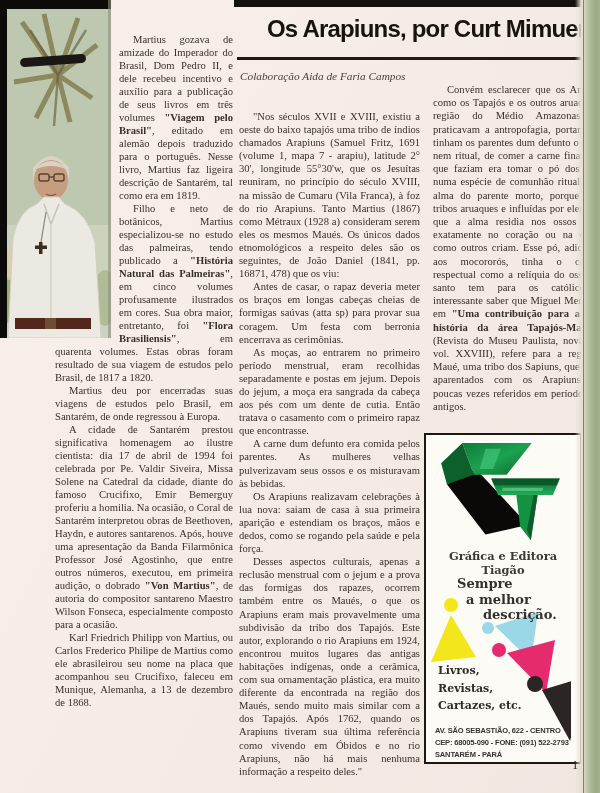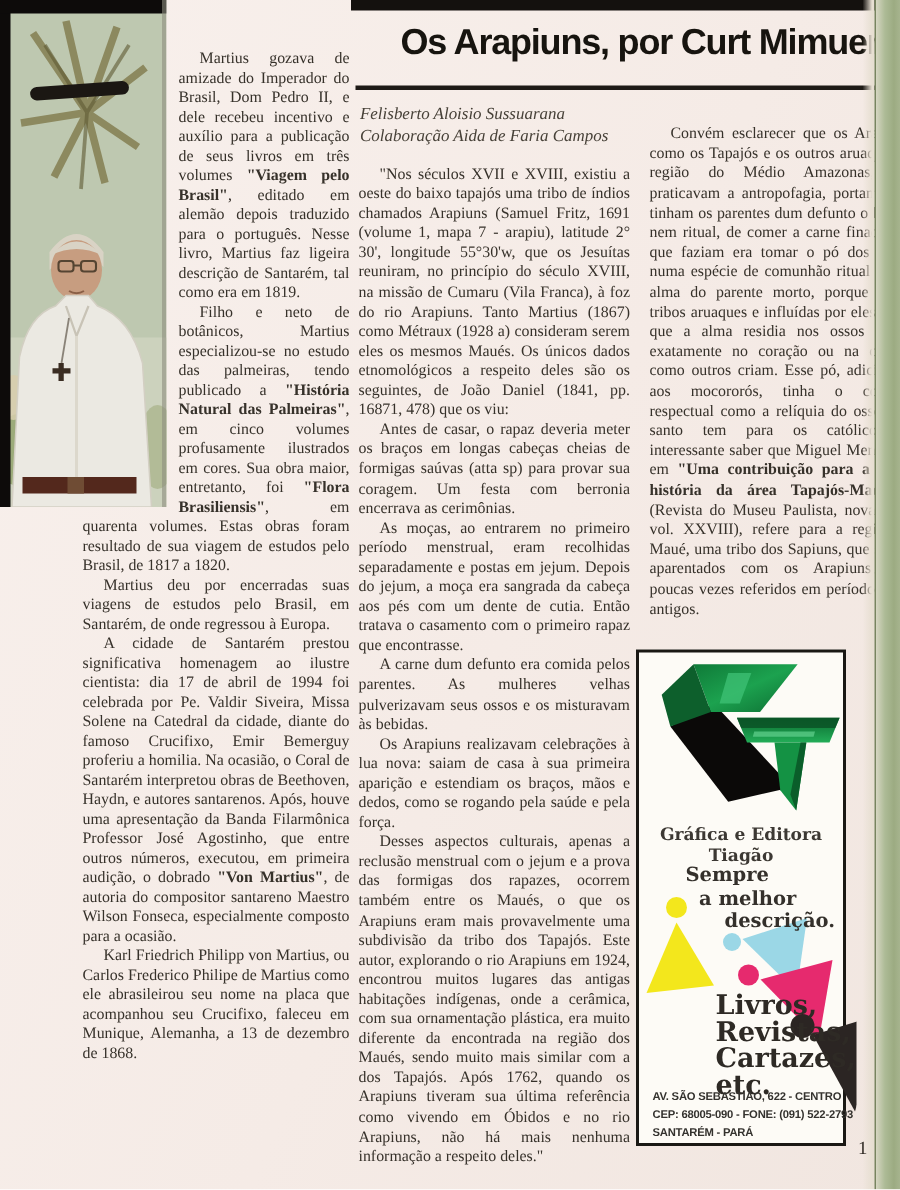--- a/index.html
+++ b/index.html
@@ -22,32 +22,32 @@
   .para.it{font-style:italic;}
   .para .b{font-weight:bold;}
   .leftcol{position:absolute;left:55px;top:33px;width:178px;height:752px;overflow:hidden;
            font-size:10.6px;line-height:13px;}
   .leftcol .photo-spacer{float:left;width:64px;height:304px;}
   .midcol{position:absolute;left:239px;top:110px;width:181px;height:676px;overflow:hidden;
           font-size:10.6px;line-height:13.1px;}
   .rightcol{position:absolute;left:433px;top:83px;width:178px;height:348px;overflow:hidden;
             font-size:10.6px;line-height:13.2px;}
   
-  .ad{position:absolute;left:424px;top:433px;width:140px;height:331px;box-sizing:border-box;
+  .ad{position:absolute;left:424px;top:433px;width:158px;height:331px;box-sizing:border-box;
       background:#fdfbf6;border:2px solid #1a1814;}
   .ad-tris{position:absolute;left:0;top:0;width:145px;height:327px;}
   .ad-logo{position:absolute;left:6px;top:5px;width:133px;height:108px;}
   .ad-name{position:absolute;left:0;top:114px;width:100%;text-align:center;
            font-family:"DejaVu Serif",serif;font-weight:bold;font-size:11.4px;color:#3c3833;}
   .ad-slogan{position:absolute;left:31px;top:141px;font-family:"DejaVu Serif",serif;
              font-weight:bold;font-size:13px;line-height:15.5px;color:#34302b;}
   .ad-slogan div:nth-child(2){padding-left:9px;}
   .ad-slogan div:nth-child(3){padding-left:26px;}
   .ad-products{position:absolute;left:12px;top:227px;font-family:"DejaVu Serif",serif;
-               font-weight:bold;font-size:18px;line-height:17.5px;color:#2e2a25;margin-left:39px;}
+               font-weight:bold;font-size:11px;line-height:17.5px;color:#2e2a25;}
   .ad-address{position:absolute;left:9px;top:290px;width:134px;font-family:"Liberation Sans",sans-serif;
               font-weight:bold;font-size:7.5px;line-height:11.9px;letter-spacing:-0.15px;color:#34322e;}
   
   .page-fold{position:absolute;left:575px;top:0;width:8px;height:793px;z-index:4;
              background:linear-gradient(90deg,rgba(245,235,229,0),#e7dfd2 80%);}
   .page-edge{position:absolute;left:583px;top:0;width:17px;height:793px;z-index:5;
              border-left:1.5px solid #77845f;
              background:linear-gradient(90deg,#d6d6c2 0%,#adbb96 35%,#9cab82 70%,#a9b691 100%);}
   .page-num{position:absolute;left:572px;top:758px;z-index:6;font-size:12.5px;color:#2f2a24;}
 </style>
@@ -103,21 +103,20 @@
       <rect width="7" height="338" fill="#0d0b0a"></rect>
       <rect width="111" height="9" fill="#0d0b0a"></rect>
       <rect x="108" width="3" height="338" fill="#8e8d7f" opacity="0.6"></rect>
     </svg>
   </div>
 
   <div class="topbar"></div>
   <div class="title">Os Arapiuns, por Curt Mimuendaju</div>
   <div class="title-rule"></div>
   <div class="byline">
-      <div>Felisberto Aloisio Sussuarana</div>
       <div>Colaboração Aida de Faria Campos</div>
     </div>
 
   <div class="leftcol">
     <div class="photo-spacer"></div>
       <p class="para"><span>Martius gozava de amizade do Imperador do Brasil, Dom Pedro II, e dele recebeu incentivo e auxílio para a publicação de seus livros em três volumes </span><span class="b">"Viagem pelo Brasil"</span><span>, editado em alemão depois traduzido para o português. Nesse livro, Martius faz ligeira descrição de Santarém, tal como era em 1819.</span></p>
       <p class="para"><span>Filho e neto de botânicos, Martius especializou-se no estudo das palmeiras, tendo publicado a </span><span class="b">"História Natural das Palmeiras"</span><span>, em cinco volumes profusamente ilustrados em cores. Sua obra maior, entretanto, foi </span><span class="b">"Flora Brasiliensis"</span><span>, em quarenta volumes. Estas obras foram resultado de sua viagem de estudos pelo Brasil, de 1817 a 1820.</span></p>
       <p class="para"><span>Martius deu por encerradas suas viagens de estudos pelo Brasil, em Santarém, de onde regressou à Europa.</span></p>
       <p class="para"><span>A cidade de Santarém prestou significativa homenagem ao ilustre cientista: dia 17 de abril de 1994 foi celebrada por Pe. Valdir Siveira, Missa Solene na Catedral da cidade, diante do famoso Crucifixo, Emir Bemerguy proferiu a homilia. Na ocasião, o Coral de Santarém interpretou obras de Beethoven, Haydn, e autores santarenos. Após, houve uma apresentação da Banda Filarmônica Professor José Agostinho, que entre outros números, executou, em primeira audição, o dobrado </span><span class="b">"Von Martius"</span><span>, de autoria do compositor santareno Maestro Wilson Fonseca, especialmente composto para a ocasião.</span></p>
       <p class="para"><span>Karl Friedrich Philipp von Martius, ou Carlos Frederico Philipe de Martius como ele abrasileirou seu nome na placa que acompanhou seu Crucifixo, faleceu em Munique, Alemanha, a 13 de dezembro de 1868.</span></p>

